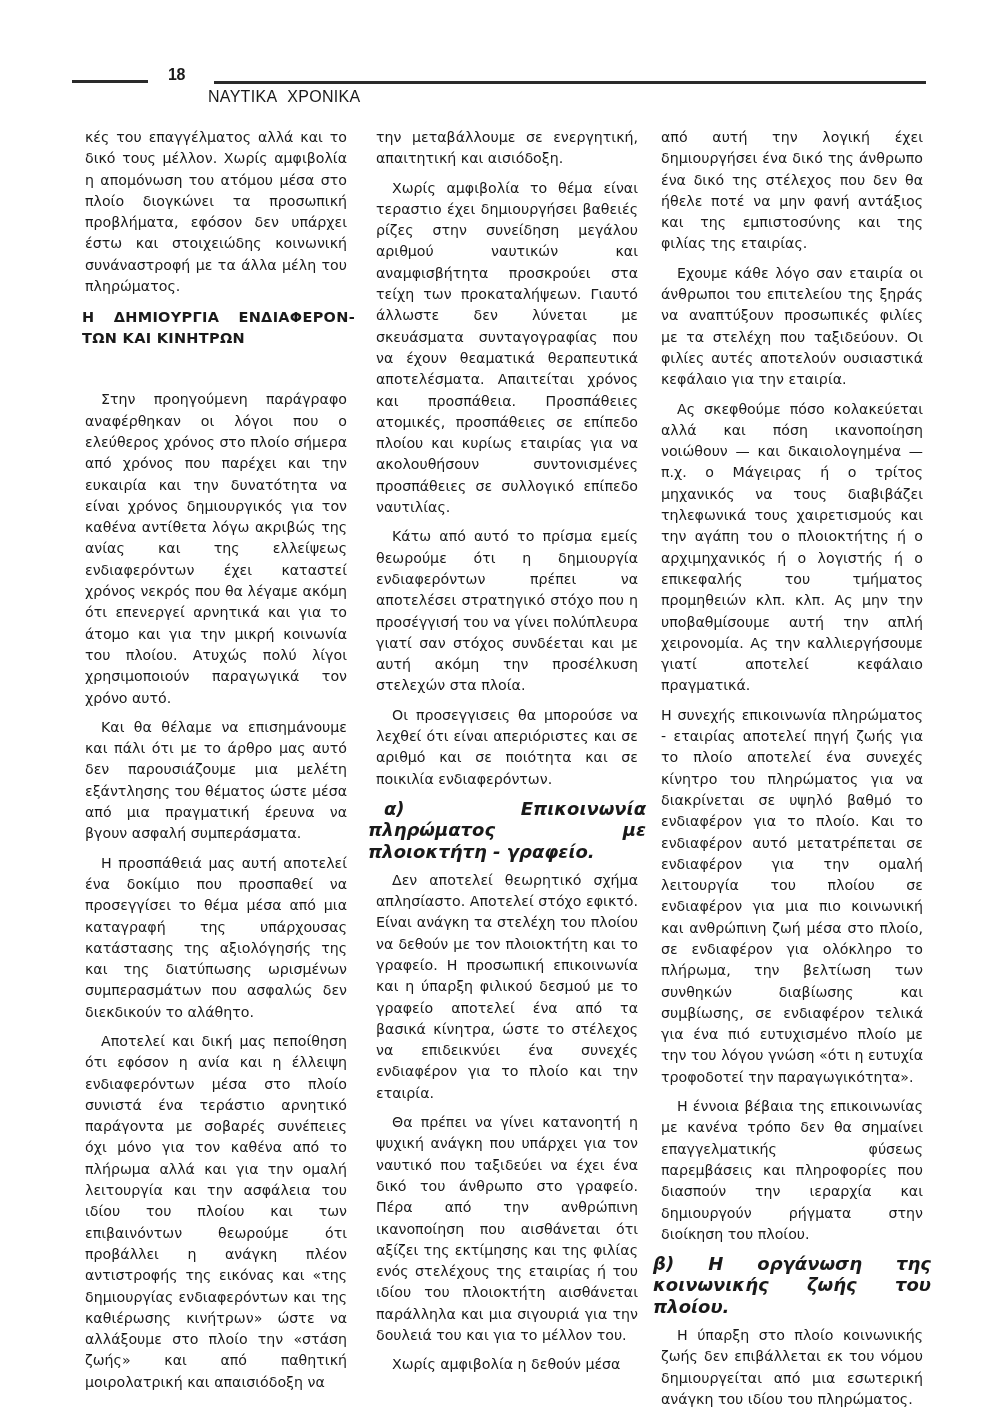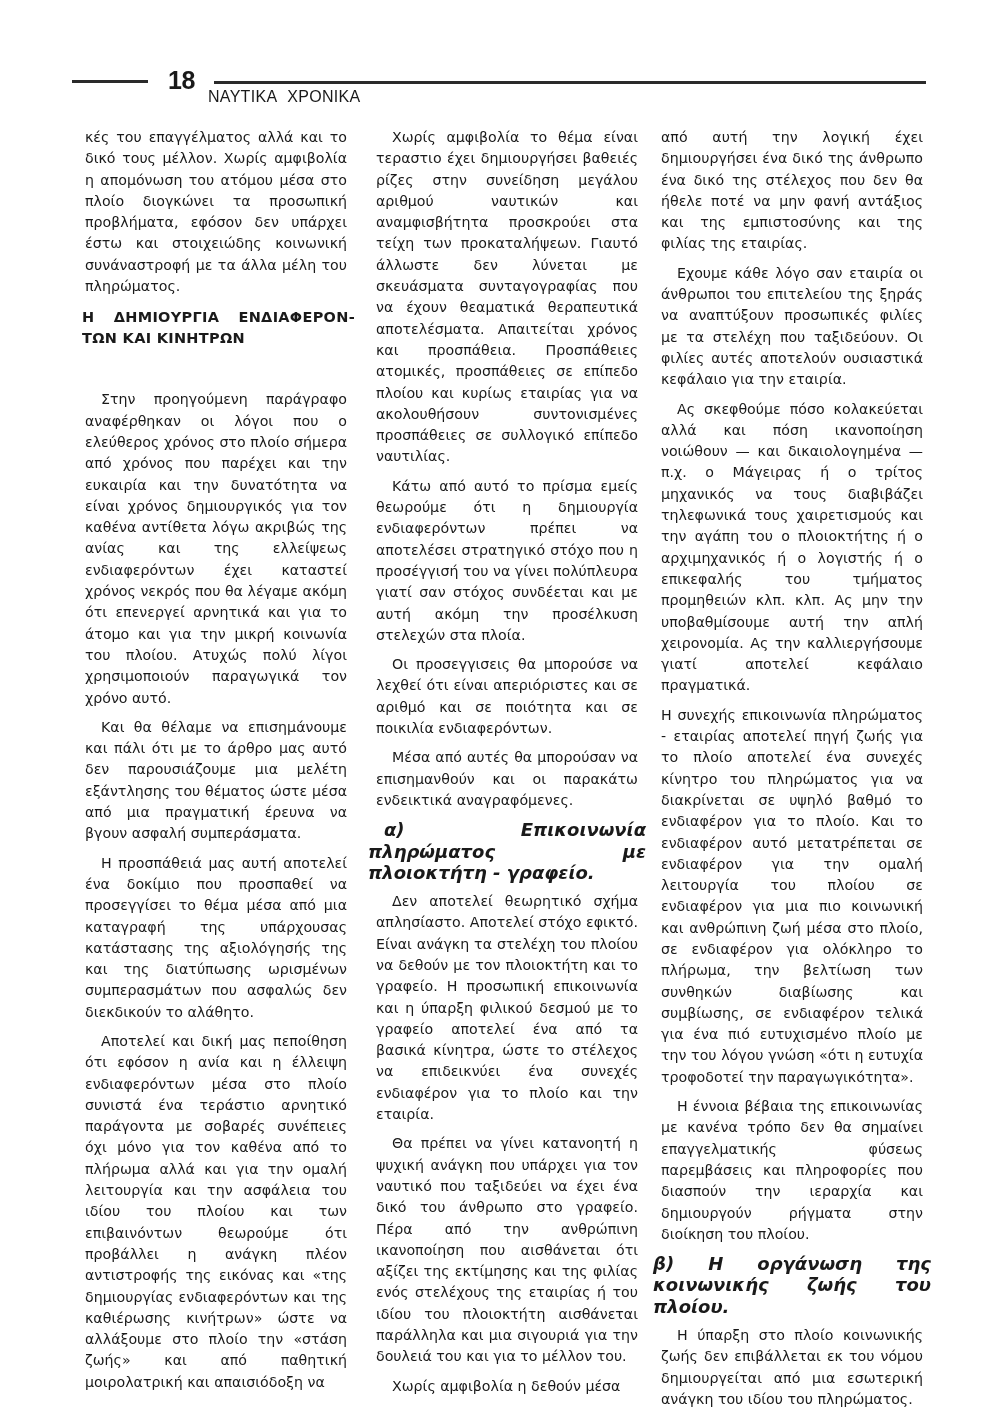--- a/index.html
+++ b/index.html
@@ -2,21 +2,21 @@
 <html><head>
 <meta charset="utf-8">
 <style>
   html, body { margin:0; padding:0; }
   body { width:1000px; height:1414px; background:#ffffff; position:relative; overflow:hidden;
          font-family:"DejaVu Sans", sans-serif; color:#1a1a1a; }
   .rule { position:absolute; background:#2a2a2a; }
   #rule-left { left:72px; top:80px; width:76px; height:3px; }
   #rule-right { left:214px; top:81px; width:712px; height:3px; }
   #page-num { position:absolute; left:168px; top:66px; font-family:"Liberation Sans", sans-serif;
-              font-weight:bold; font-size:25px; letter-spacing:-0.5px; }
+              font-weight:bold; font-size:16px; letter-spacing:-0.5px; }
   #mag-title { position:absolute; left:208px; top:88px; font-family:"Liberation Sans", sans-serif;
                font-size:16px; letter-spacing:0.3px; word-spacing:6px; }
   .col { position:absolute; top:119px; width:278px; font-size:14.2px; line-height:21.3px;
          text-align:justify; }
   #col1 { left:77px; }
   #col2 { left:368px; }
   #col3 { left:653px; }
   .col p { margin:8px; text-indent:16px; }
   .col p.noindent { text-indent:0; }
   .col h2 { margin:10px 0 8px 5px; font-size:14.5px; font-weight:bold; line-height:21px; letter-spacing:0.3px; text-align:justify; }
@@ -39,24 +39,24 @@
   <p class="noindent">κές του επαγγέλματος αλλά και το δικό τους μέλλον. Χωρίς αμφιβολία η απομόνωση του ατόμου μέσα στο πλοίο διογκώνει τα προσωπική προβλήματα, εφόσον δεν υπάρχει έστω και στοιχειώδης κοινωνική συνάναστροφή με τα άλλα μέλη του πληρώματος.</p>
   <h2>Η ΔΗΜΙΟΥΡΓΙΑ ΕΝΔΙΑΦΕΡΟΝ-ΤΩΝ ΚΑΙ ΚΙΝΗΤΡΩΝ</h2>
   <div class="gap"></div>
   <p>Στην προηγούμενη παράγραφο αναφέρθηκαν οι λόγοι που ο ελεύθερος χρόνος στο πλοίο σήμερα από χρόνος που παρέχει και την ευκαιρία και την δυνατότητα να είναι χρόνος δημιουργικός για τον καθένα αντίθετα λόγω ακριβώς της ανίας και της ελλείψεως ενδιαφερόντων έχει καταστεί χρόνος νεκρός που θα λέγαμε ακόμη ότι επενεργεί αρνητικά και για το άτομο και για την μικρή κοινωνία του πλοίου. Ατυχώς πολύ λίγοι χρησιμοποιούν παραγωγικά τον χρόνο αυτό.</p>
   <p>Και θα θέλαμε να επισημάνουμε και πάλι ότι με το άρθρο μας αυτό δεν παρουσιάζουμε μια μελέτη εξάντλησης του θέματος ώστε μέσα από μια πραγματική έρευνα να βγουν ασφαλή συμπεράσματα.</p>
   <p>Η προσπάθειά μας αυτή αποτελεί ένα δοκίμιο που προσπαθεί να προσεγγίσει το θέμα μέσα από μια καταγραφή της υπάρχουσας κατάστασης της αξιολόγησής της και της διατύπωσης ωρισμένων συμπερασμάτων που ασφαλώς δεν διεκδικούν το αλάθητο.</p>
   <p>Αποτελεί και δική μας πεποίθηση ότι εφόσον η ανία και η έλλειψη ενδιαφερόντων μέσα στο πλοίο συνιστά ένα τεράστιο αρνητικό παράγοντα με σοβαρές συνέπειες όχι μόνο για τον καθένα από το πλήρωμα αλλά και για την ομαλή λειτουργία και την ασφάλεια του ιδίου του πλοίου και των επιβαινόντων θεωρούμε ότι προβάλλει η ανάγκη πλέον αντιστροφής της εικόνας και «της δημιουργίας ενδιαφερόντων και της καθιέρωσης κινήτρων» ώστε να αλλάξουμε στο πλοίο την «στάση ζωής» και από παθητική μοιρολατρική και απαισιόδοξη να</p>
 </div>
 
 <div class="col" id="col2">
+  <p class="noindent">την μεταβάλλουμε σε ενεργητική, απαιτητική και αισιόδοξη.</p>
   <p>Χωρίς αμφιβολία το θέμα είναι τεραστιο έχει δημιουργήσει βαθειές ρίζες στην συνείδηση μεγάλου αριθμού ναυτικών και αναμφισβήτητα προσκρούει στα τείχη των προκαταλήψεων. Γιαυτό άλλωστε δεν λύνεται με σκευάσματα συνταγογραφίας που να έχουν θεαματικά θεραπευτικά αποτελέσματα. Απαιτείται χρόνος και προσπάθεια. Προσπάθειες ατομικές, προσπάθειες σε επίπεδο πλοίου και κυρίως εταιρίας για να ακολουθήσουν συντονισμένες προσπάθειες σε συλλογικό επίπεδο ναυτιλίας.</p>
   <p>Κάτω από αυτό το πρίσμα εμείς θεωρούμε ότι η δημιουργία ενδιαφερόντων πρέπει να αποτελέσει στρατηγικό στόχο που η προσέγγισή του να γίνει πολύπλευρα γιατί σαν στόχος συνδέεται και με αυτή ακόμη την προσέλκυση στελεχών στα πλοία.</p>
   <p>Οι προσεγγισεις θα μπορούσε να λεχθεί ότι είναι απεριόριστες και σε αριθμό και σε ποιότητα και σε ποικιλία ενδιαφερόντων.</p>
-  <p>Μέσα από αυτές θα μπορούσαν να επισημανθούν και οι παρακάτω ενδεικτικά αναγραφόμενες.</p>
   <h3>α) Επικοινωνία πληρώματος με πλοιοκτήτη - γραφείο.</h3>
   <p>Δεν αποτελεί θεωρητικό σχήμα απλησίαστο. Αποτελεί στόχο εφικτό. Είναι ανάγκη τα στελέχη του πλοίου να δεθούν με τον πλοιοκτήτη και το γραφείο. Η προσωπική επικοινωνία και η ύπαρξη φιλικού δεσμού με το γραφείο αποτελεί ένα από τα βασικά κίνητρα, ώστε το στέλεχος να επιδεικνύει ένα συνεχές ενδιαφέρον για το πλοίο και την εταιρία.</p>
   <p>Θα πρέπει να γίνει κατανοητή η ψυχική ανάγκη που υπάρχει για τον ναυτικό που ταξιδεύει να έχει ένα δικό του άνθρωπο στο γραφείο. Πέρα από την ανθρώπινη ικανοποίηση που αισθάνεται ότι αξίζει της εκτίμησης και της φιλίας ενός στελέχους της εταιρίας ή του ιδίου του πλοιοκτήτη αισθάνεται παράλληλα και μια σιγουριά για την δουλειά του και για το μέλλον του.</p>
   <p>Χωρίς αμφιβολία η δεθούν μέσα</p>
 </div>
 
 <div class="col" id="col3">
   <p class="noindent">από αυτή την λογική έχει δημιουργήσει ένα δικό της άνθρωπο ένα δικό της στέλεχος που δεν θα ήθελε ποτέ να μην φανή αντάξιος και της εμπιστοσύνης και της φιλίας της εταιρίας.</p>
   <p>Εχουμε κάθε λόγο σαν εταιρία οι άνθρωποι του επιτελείου της ξηράς να αναπτύξουν προσωπικές φιλίες με τα στελέχη που ταξιδεύουν. Οι φιλίες αυτές αποτελούν ουσιαστικά κεφάλαιο για την εταιρία.</p>
   <p>Ας σκεφθούμε πόσο κολακεύεται αλλά και πόση ικανοποίηση νοιώθουν — και δικαιολογημένα — π.χ. ο Μάγειρας ή ο τρίτος μηχανικός να τους διαβιβάζει τηλεφωνικά τους χαιρετισμούς και την αγάπη του ο πλοιοκτήτης ή ο αρχιμηχανικός ή ο λογιστής ή ο επικεφαλής του τμήματος προμηθειών κλπ. κλπ. Ας μην την υποβαθμίσουμε αυτή την απλή χειρονομία. Ας την καλλιεργήσουμε γιατί αποτελεί κεφάλαιο πραγματικά.</p>

